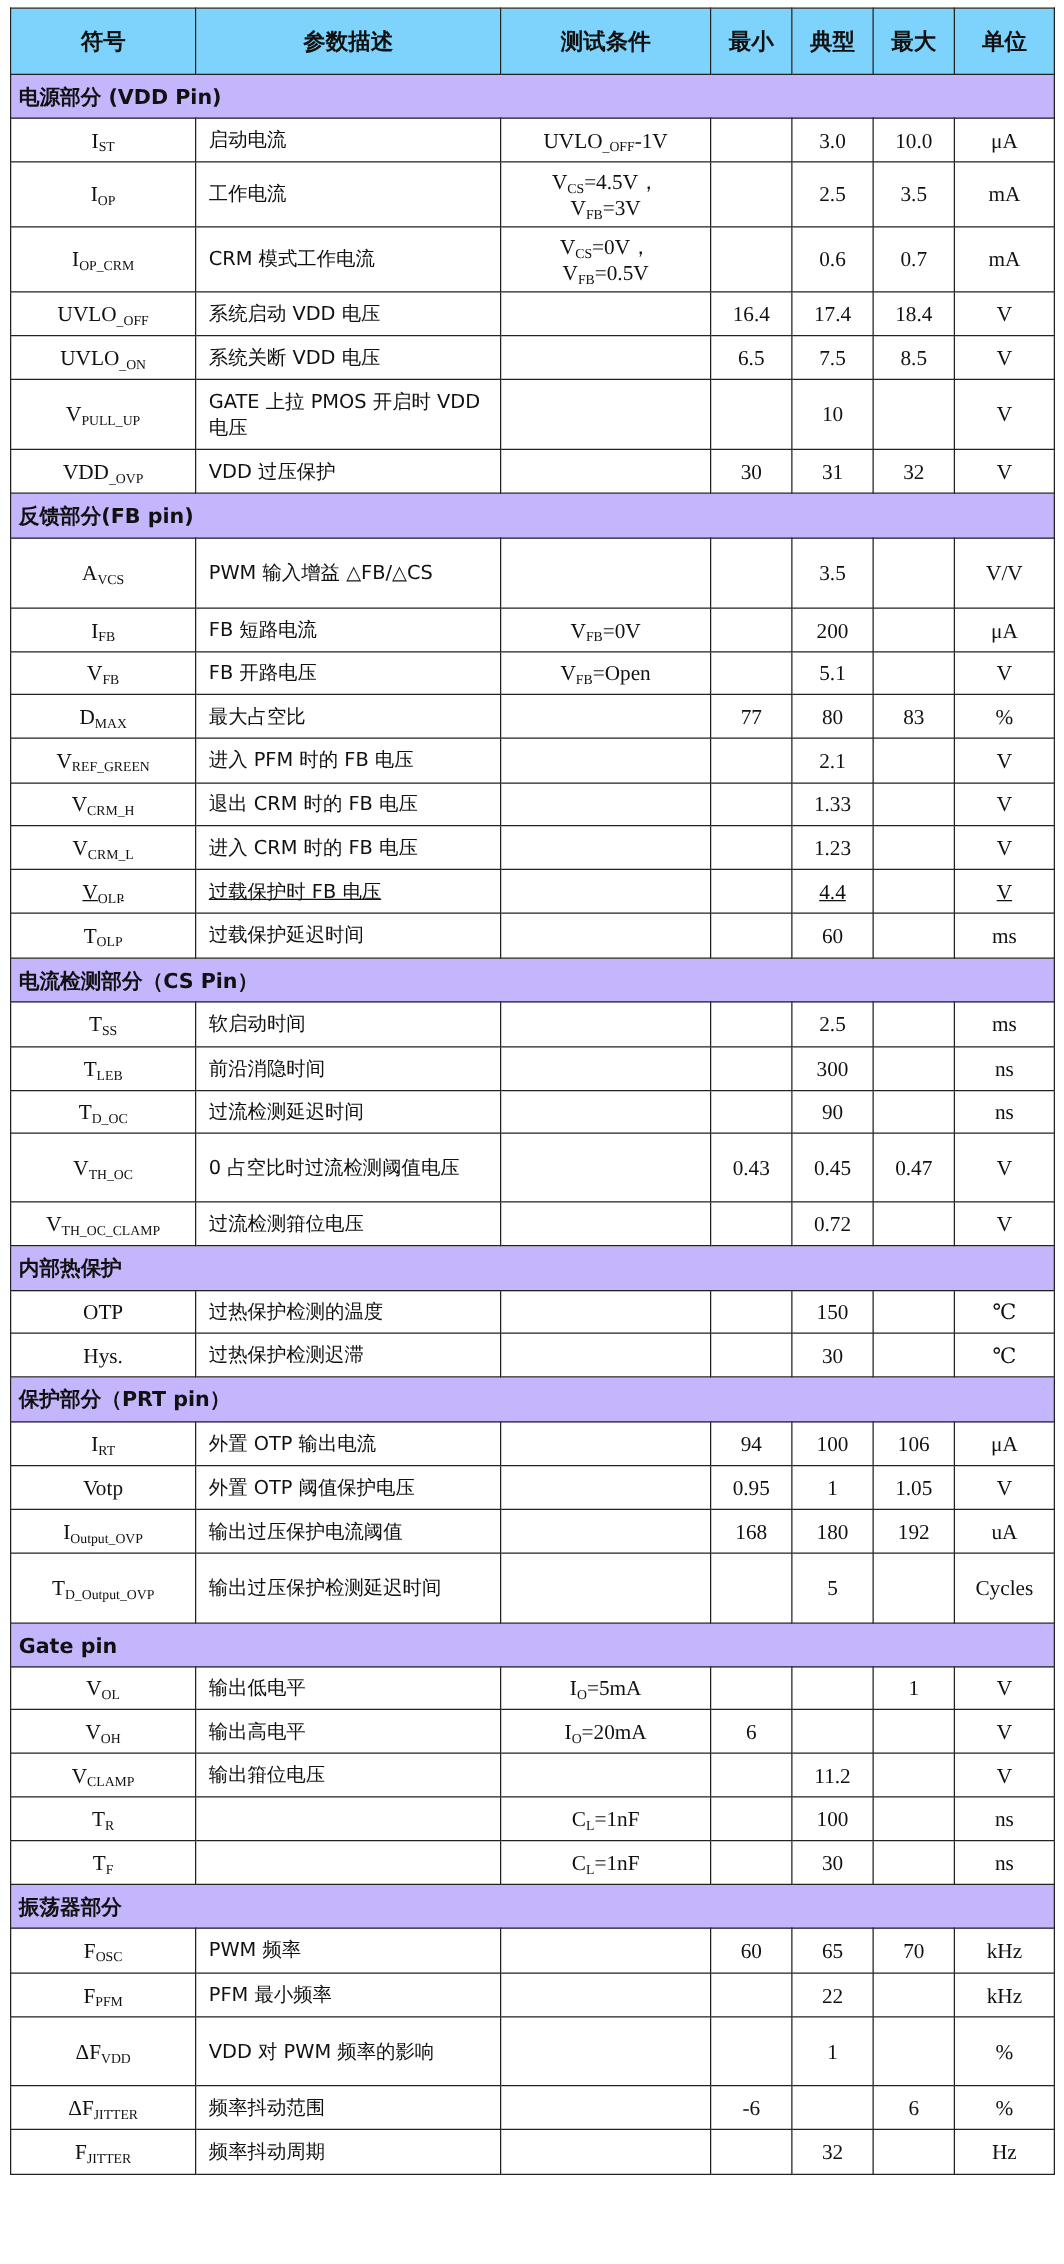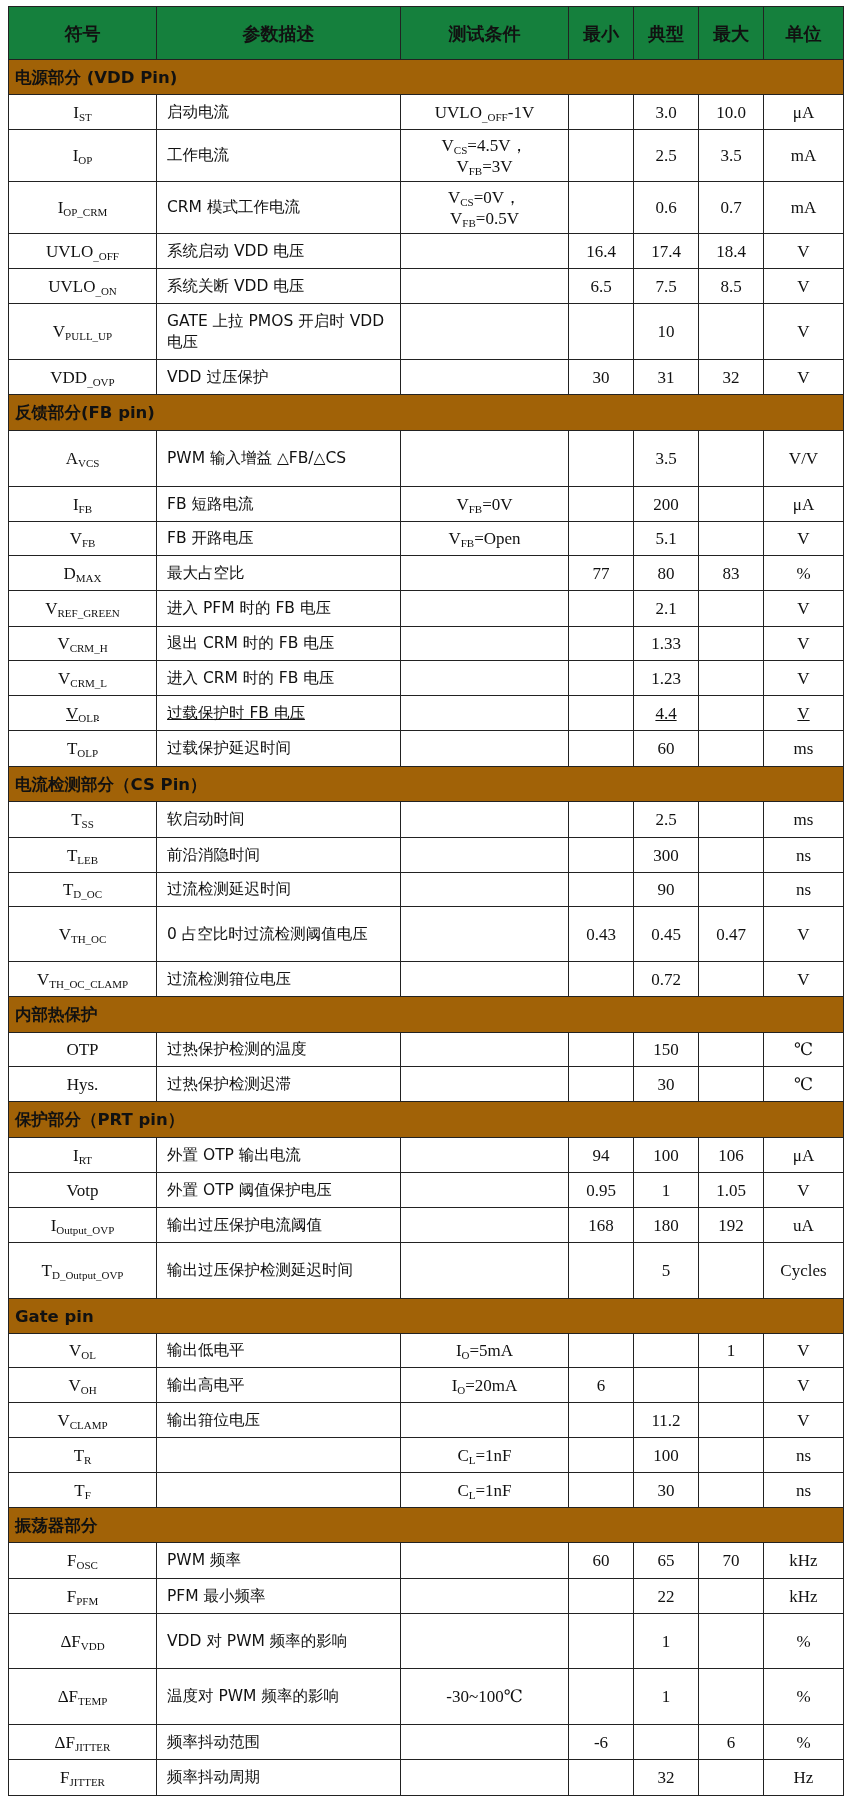--- a/index.html
+++ b/index.html
@@ -1,20 +1,20 @@
 <!DOCTYPE html>
 <html><head>
 <meta charset="utf-8">
 <style>
   html,body{margin:0;padding:0;background:#ffffff;}
   body{width:851px;height:1811px;position:relative;overflow:hidden;font-family:"Liberation Serif","DejaVu Serif",serif;color:#111;}
   table{position:absolute;left:8px;top:6px;width:835px;border-collapse:collapse;table-layout:fixed;}
   td,th{border:1.5px solid #222;padding:0 2px;font-size:17px;line-height:21px;text-align:center;vertical-align:middle;}
-  th{background:#15803d;font-family:"DejaVu Sans","Liberation Sans",sans-serif;font-weight:bold;font-size:18px;height:52px;}
-  tr.section td{background:#a16207;text-align:left;font-weight:bold;font-family:"DejaVu Sans","Liberation Sans",sans-serif;font-size:16.5px;padding-left:6px;}
+  th{background:#7dd3fc;font-family:"DejaVu Sans","Liberation Sans",sans-serif;font-weight:bold;font-size:18px;height:52px;}
+  tr.section td{background:#c4b5fd;text-align:left;font-weight:bold;font-family:"DejaVu Sans","Liberation Sans",sans-serif;font-size:16.5px;padding-left:6px;}
   td.desc{text-align:left;padding-left:10px;font-family:"DejaVu Sans","Liberation Sans",sans-serif;font-size:15.5px;}
   td.sym{font-size:17px;}
   sub{font-size:11px;vertical-align:-3px;line-height:0;}
 </style>
 </head>
 <body>
 
 <table>
   <colgroup>
     <col style="width:148px">
@@ -438,31 +438,20 @@
         <td class="sym"><span>ΔF</span><sub>VDD</sub></td>
         <td class="desc">VDD 对 PWM 频率的影响</td>
         <td>
           <div></div>
         </td>
         <td></td>
         <td>1</td>
         <td></td>
         <td>%</td>
       </tr>
-      <tr style="height: 56px;">
-        <td class="sym"><span>ΔF</span><sub>TEMP</sub></td>
-        <td class="desc">温度对 PWM 频率的影响</td>
-        <td>
-          <div>-30~100℃</div>
-        </td>
-        <td></td>
-        <td>1</td>
-        <td></td>
-        <td>%</td>
-      </tr>
       <tr style="height: 35px;">
         <td class="sym"><span>ΔF</span><sub>JITTER</sub></td>
         <td class="desc">频率抖动范围</td>
         <td>
           <div></div>
         </td>
         <td>-6</td>
         <td></td>
         <td>6</td>
         <td>%</td>

